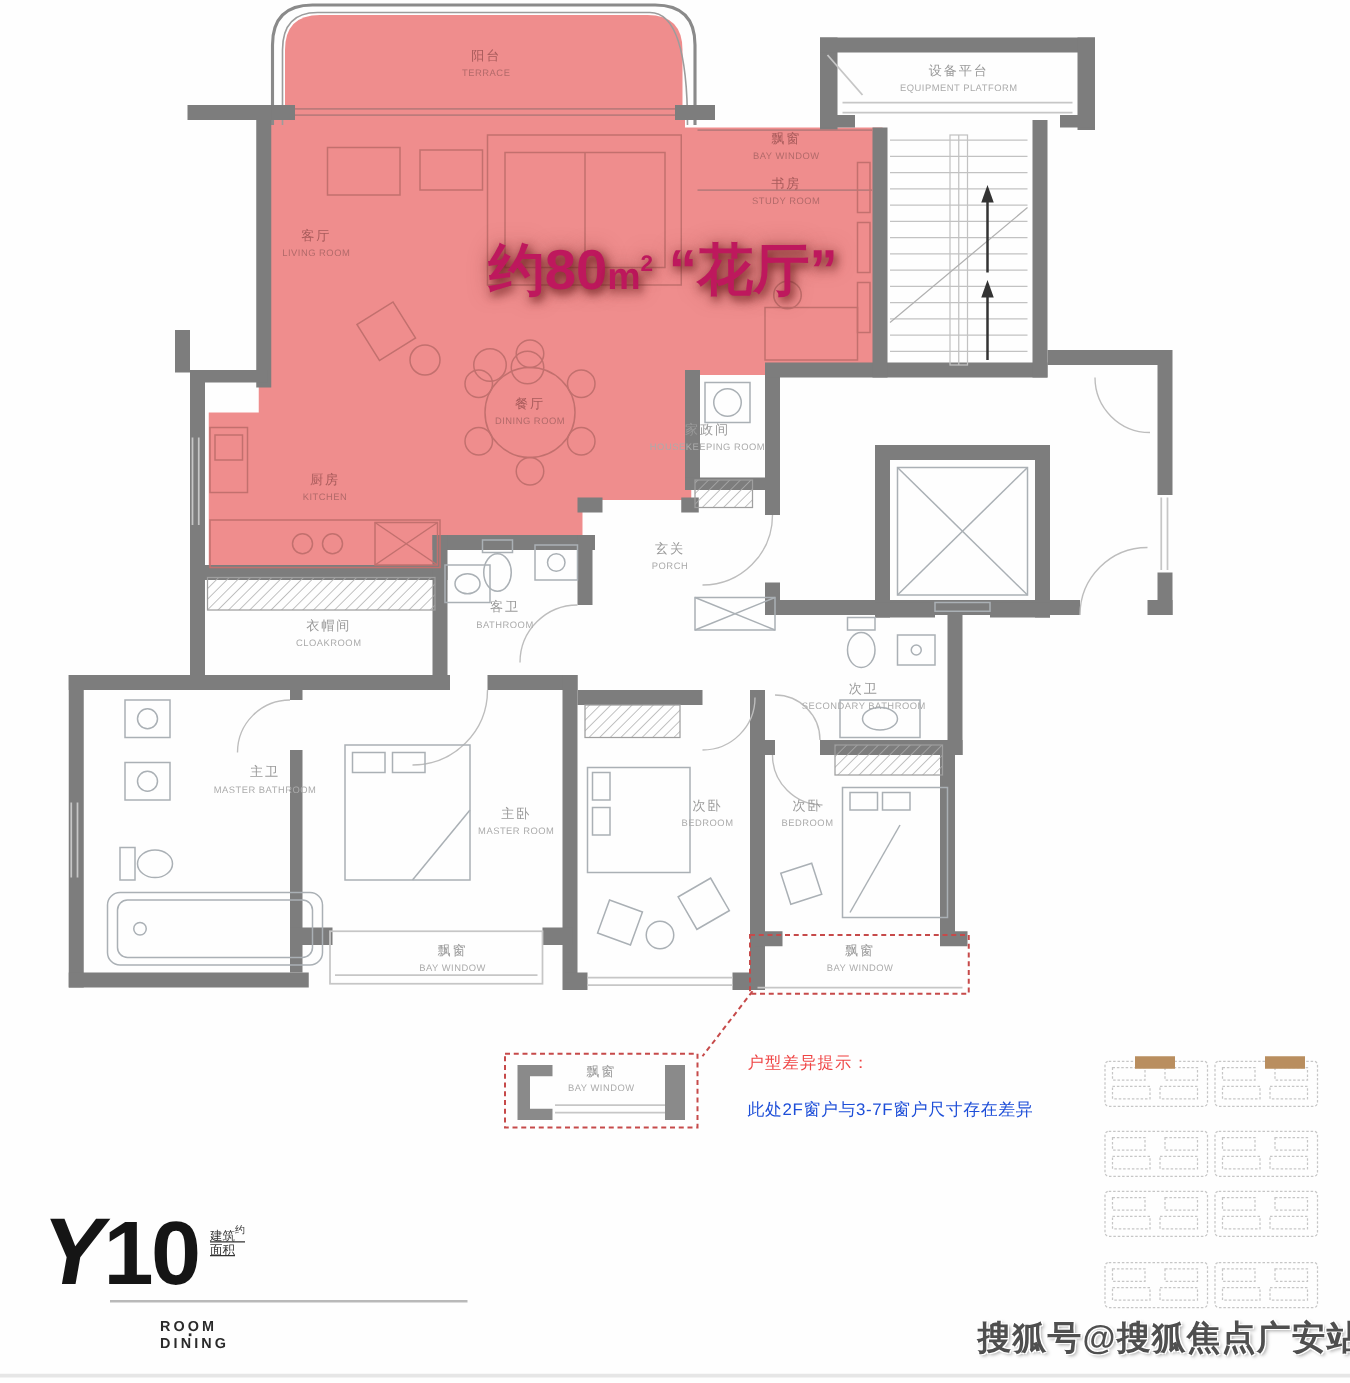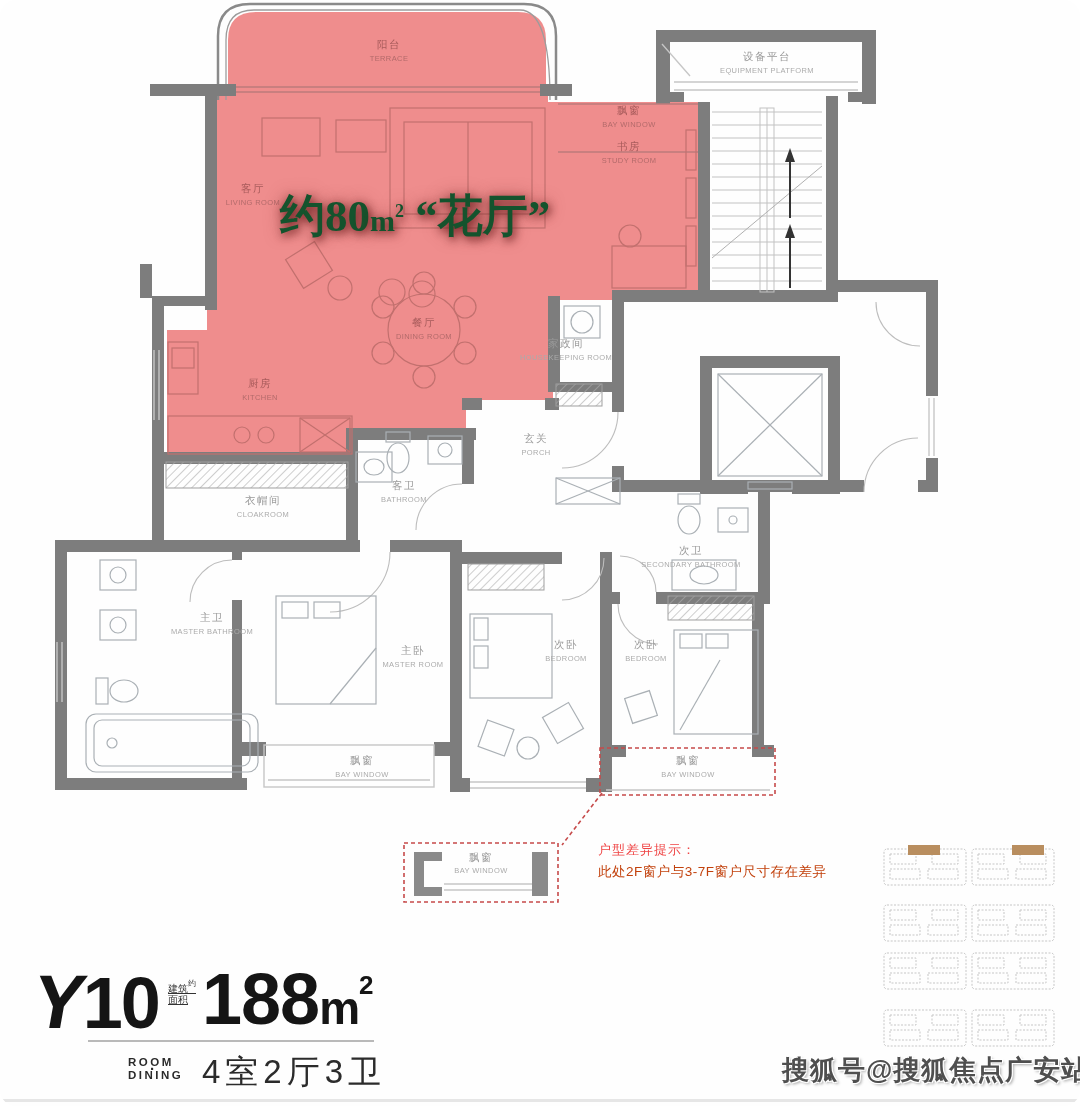--- a/index.html
+++ b/index.html
@@ -1,46 +1,46 @@
 <!DOCTYPE html>
 <html><head>
 <meta charset="utf-8">
 <style>
   html,body{margin:0;padding:0;background:#fff;}
   #stage{position:relative;width:1080px;height:1106px;background:#fefefe;overflow:hidden;
-         font-family:"Liberation Sans","DejaVu Sans",sans-serif;border-radius:16px;}
+         font-family:"Liberation Sans","DejaVu Sans",sans-serif;}
   #plan-svg{position:absolute;left:0;top:0;}
 
   
   .w{fill:#7d7d7d;}
   .red{fill:#ef8d8d;}
   .rz{font-size:10.5px;letter-spacing:1.5px;fill:#a85b5b;text-anchor:middle;}
   .re{font-size:7.5px;letter-spacing:.4px;fill:#b26a6a;text-anchor:middle;}
   .gz{font-size:10.5px;letter-spacing:1.5px;fill:#9a9a9a;text-anchor:middle;}
   .ge{font-size:7.5px;letter-spacing:.4px;fill:#ababab;text-anchor:middle;}
   .fr{stroke:#c2706e;fill:none;stroke-width:1.2;}
   .fw{stroke:#aab0b5;fill:none;stroke-width:1.2;}
   .wn{stroke:#c6c6c6;fill:none;stroke-width:1.4;}
   .wr{stroke:#bc7b7b;fill:none;stroke-width:1.4;}
   .dr{stroke:#bdbdbd;fill:none;stroke-width:1.1;}
   .dash{stroke:#c64a4a;fill:none;stroke-width:1.6;stroke-dasharray:4 3;}
   .kp{fill:none;stroke:#c6c6c6;stroke-width:1;stroke-dasharray:2 1.5;}
   .st{stroke:#c2c2c2;stroke-width:1;fill:none;}
 
   
-  #highlight-banner{position:absolute;left:280px;top:186px;width:390px;text-align:left;
-    color:#14532d;font-weight:bold;font-size:45px;white-space:nowrap;
-    text-shadow:2px 3px 8px rgba(105,28,28,.9),0 0 16px rgba(105,28,28,.55);font-family:Liberation Serif, serif;}
+  #highlight-banner{position:absolute;left:280px;top:186px;width:390px;text-align:right;
+    color:#be185d;font-weight:bold;font-size:45px;white-space:nowrap;
+    text-shadow:2px 3px 8px rgba(105,28,28,.9),0 0 16px rgba(105,28,28,.55);}
   #highlight-banner .unit{font-size:30px;}
   #highlight-banner .sup{font-size:18px;vertical-align:14px;}
 
   
   #variance-note{position:absolute;left:598px;top:843px;line-height:1.0;}
   #variance-note .t{font-size:13px;color:#ef4444;letter-spacing:1px;}
-  #variance-note .b{font-size:13.5px;color:#c2410c;margin-top:9px;letter-spacing:.5px;}
+  #variance-note .b{font-size:13.5px;color:#1d4ed8;margin-top:25px;letter-spacing:.5px;}
 
   
   #title-block{position:absolute;left:34px;top:952px;width:420px;height:150px;color:#151515;}
   #model-code{position:absolute;left:0;top:6px;font-weight:bold;font-size:72px;letter-spacing:-2px;}
   #model-code .ltr{display:inline-block;transform:skewX(-10deg);font-size:76px;}
   #area-small{position:absolute;left:134px;top:26px;font-size:10px;color:#333;line-height:11px;text-decoration:underline;}
   #area-small .yue{font-size:8px;vertical-align:6px;}
   #area-value{position:absolute;left:168px;top:6px;font-weight:bold;font-size:72px;letter-spacing:-1px;}
   #area-value .unit{font-size:46px;}
   #area-value .sup{font-size:26px;vertical-align:30px;}
@@ -407,27 +407,25 @@
   <div class="t">户型差异提示：</div>
   <div class="b">此处2F窗户与3-7F窗户尺寸存在差异</div>
 </div>
 
 <div id="title-block">
   <div id="model-code"><span class="ltr">Y</span><span>10</span></div>
   <div id="area-small">
     <div><span>建筑</span><span class="yue">约</span></div>
     <div>面积</div>
   </div>
-  <div id="area-value"><span>188</span><span class="unit">m</span><span class="sup">2</span></div>
   <div id="tb-rule"></div>
   <div id="room-layout-label">
     <div>ROOM</div>
     <div>DINING</div>
   </div>
   <div id="room-layout-dot">·</div>
-  <div id="room-config">4室2厅3卫</div>
 </div>
 
 <div id="watermark">搜狐号@搜狐焦点广安站</div>
 
 <div id="bottom-rule"></div>
 
 </div>
 
 </body></html>

